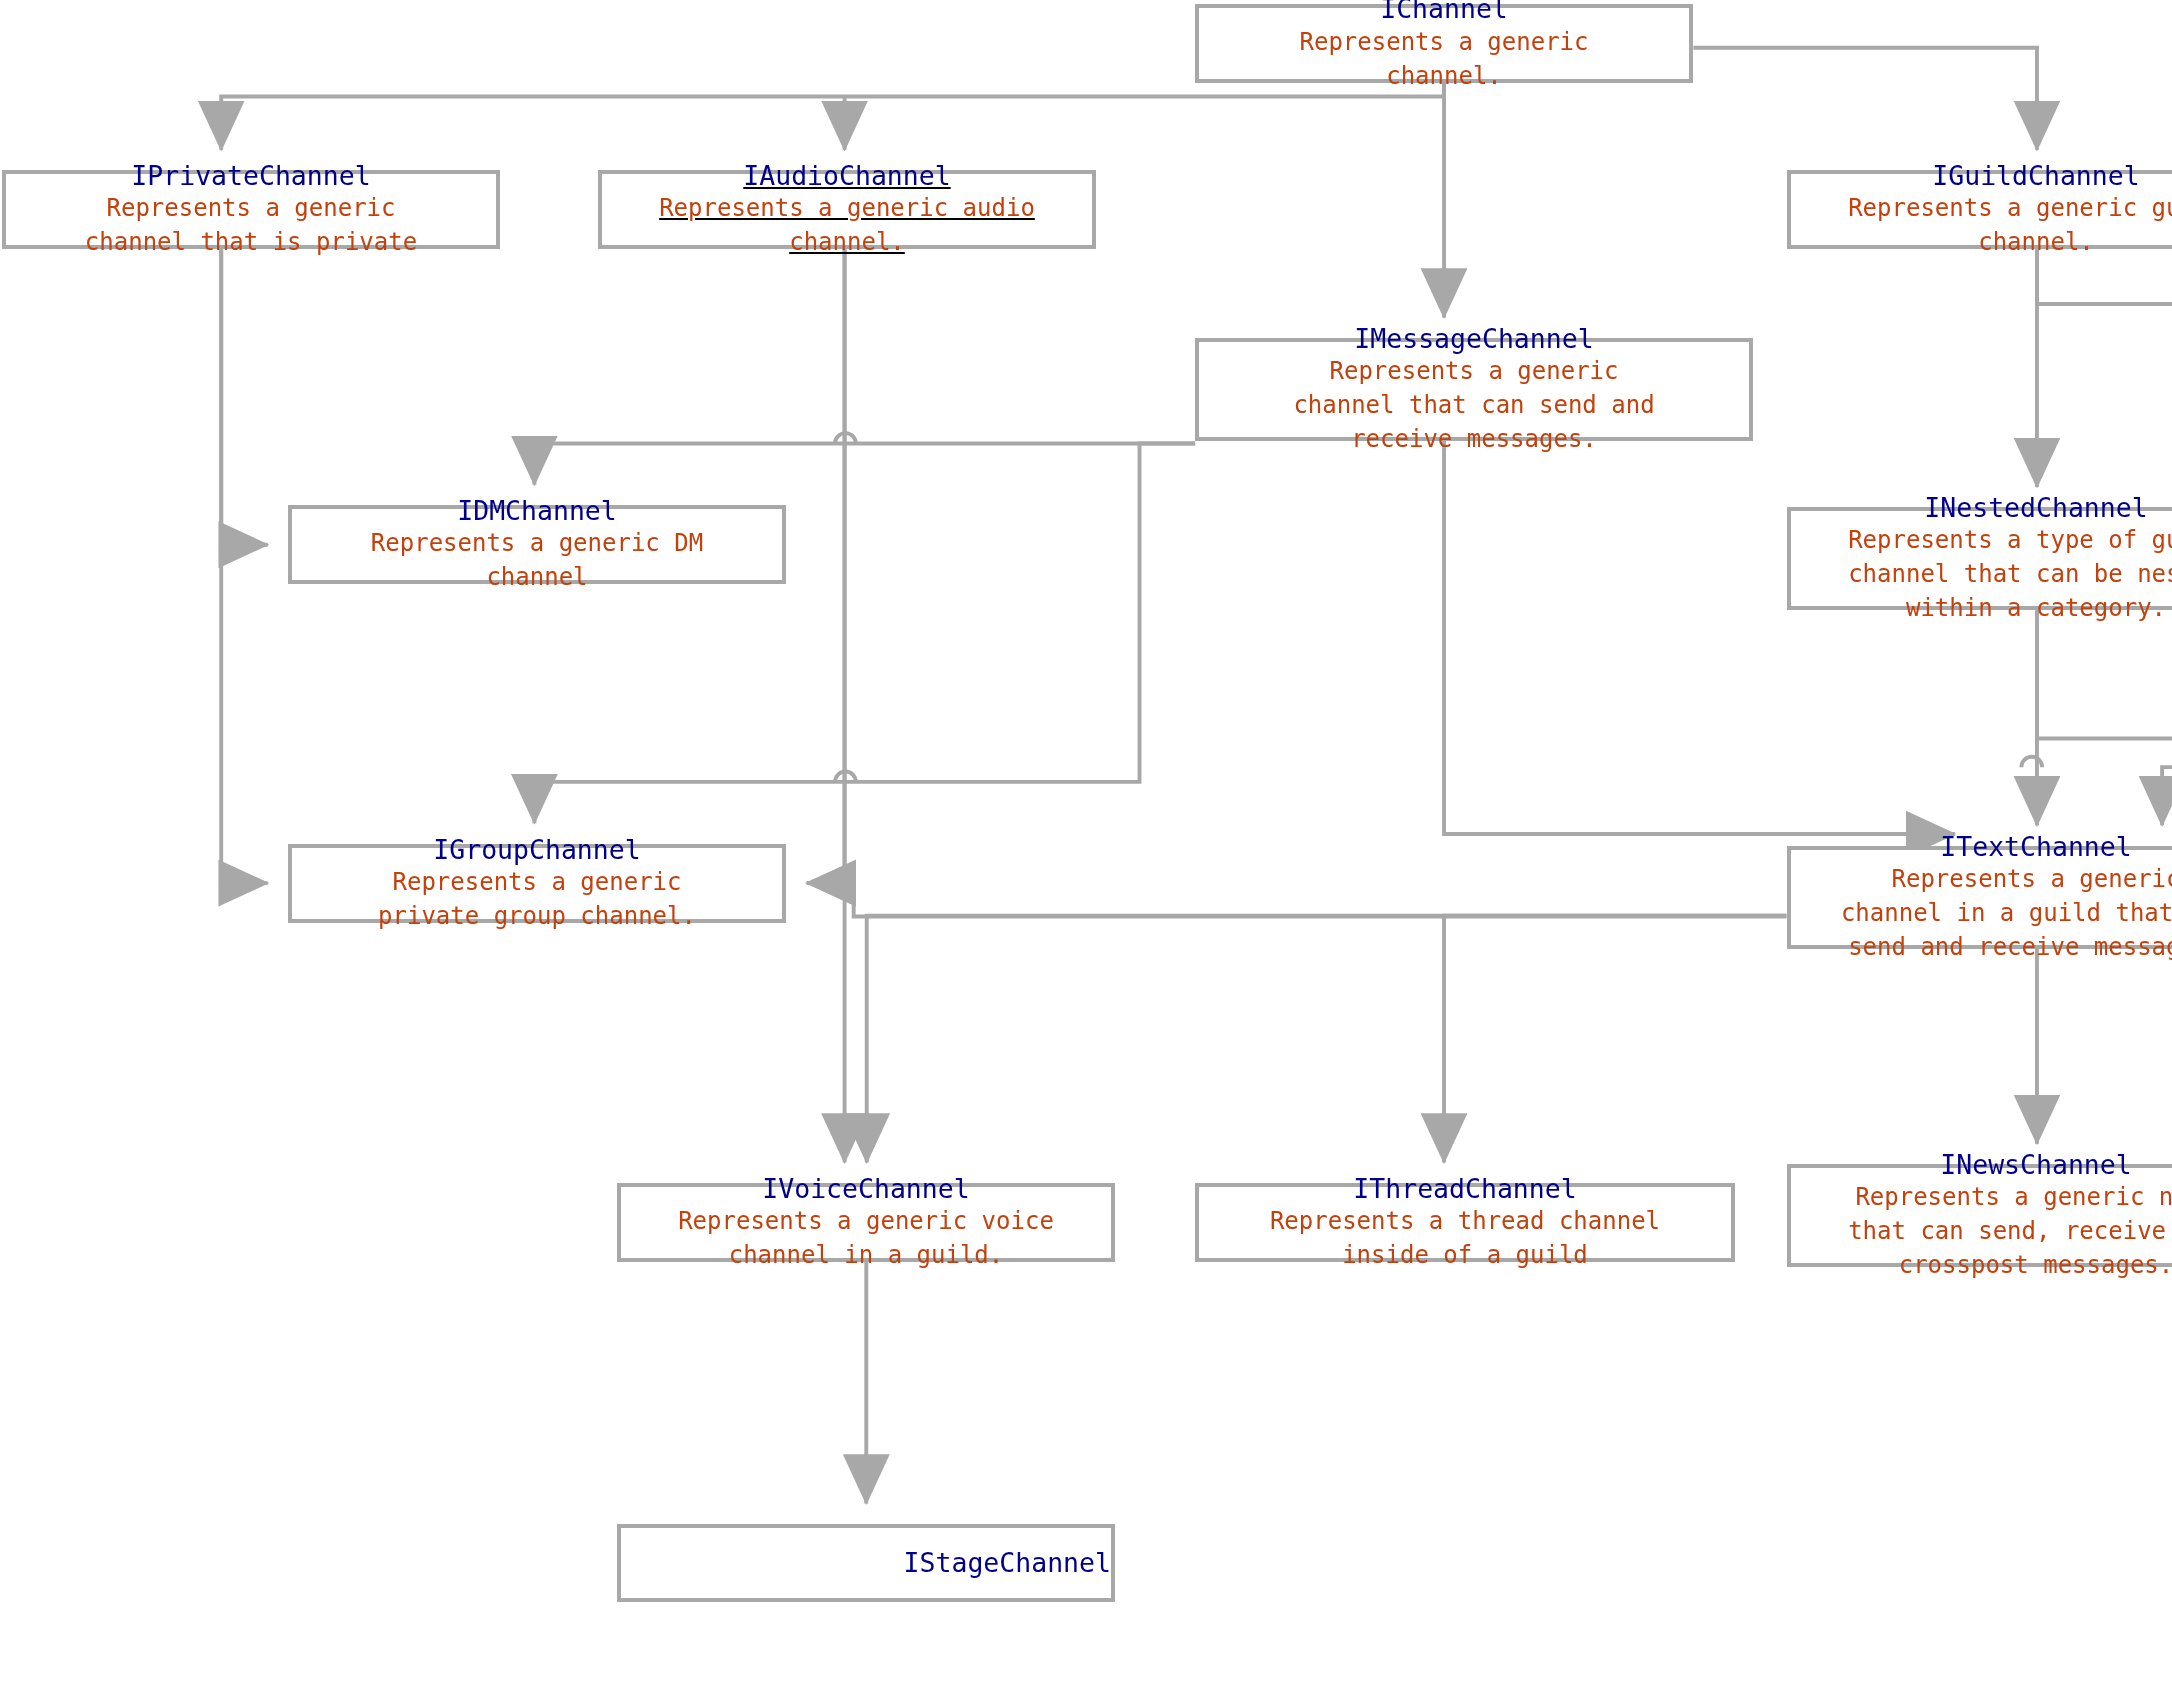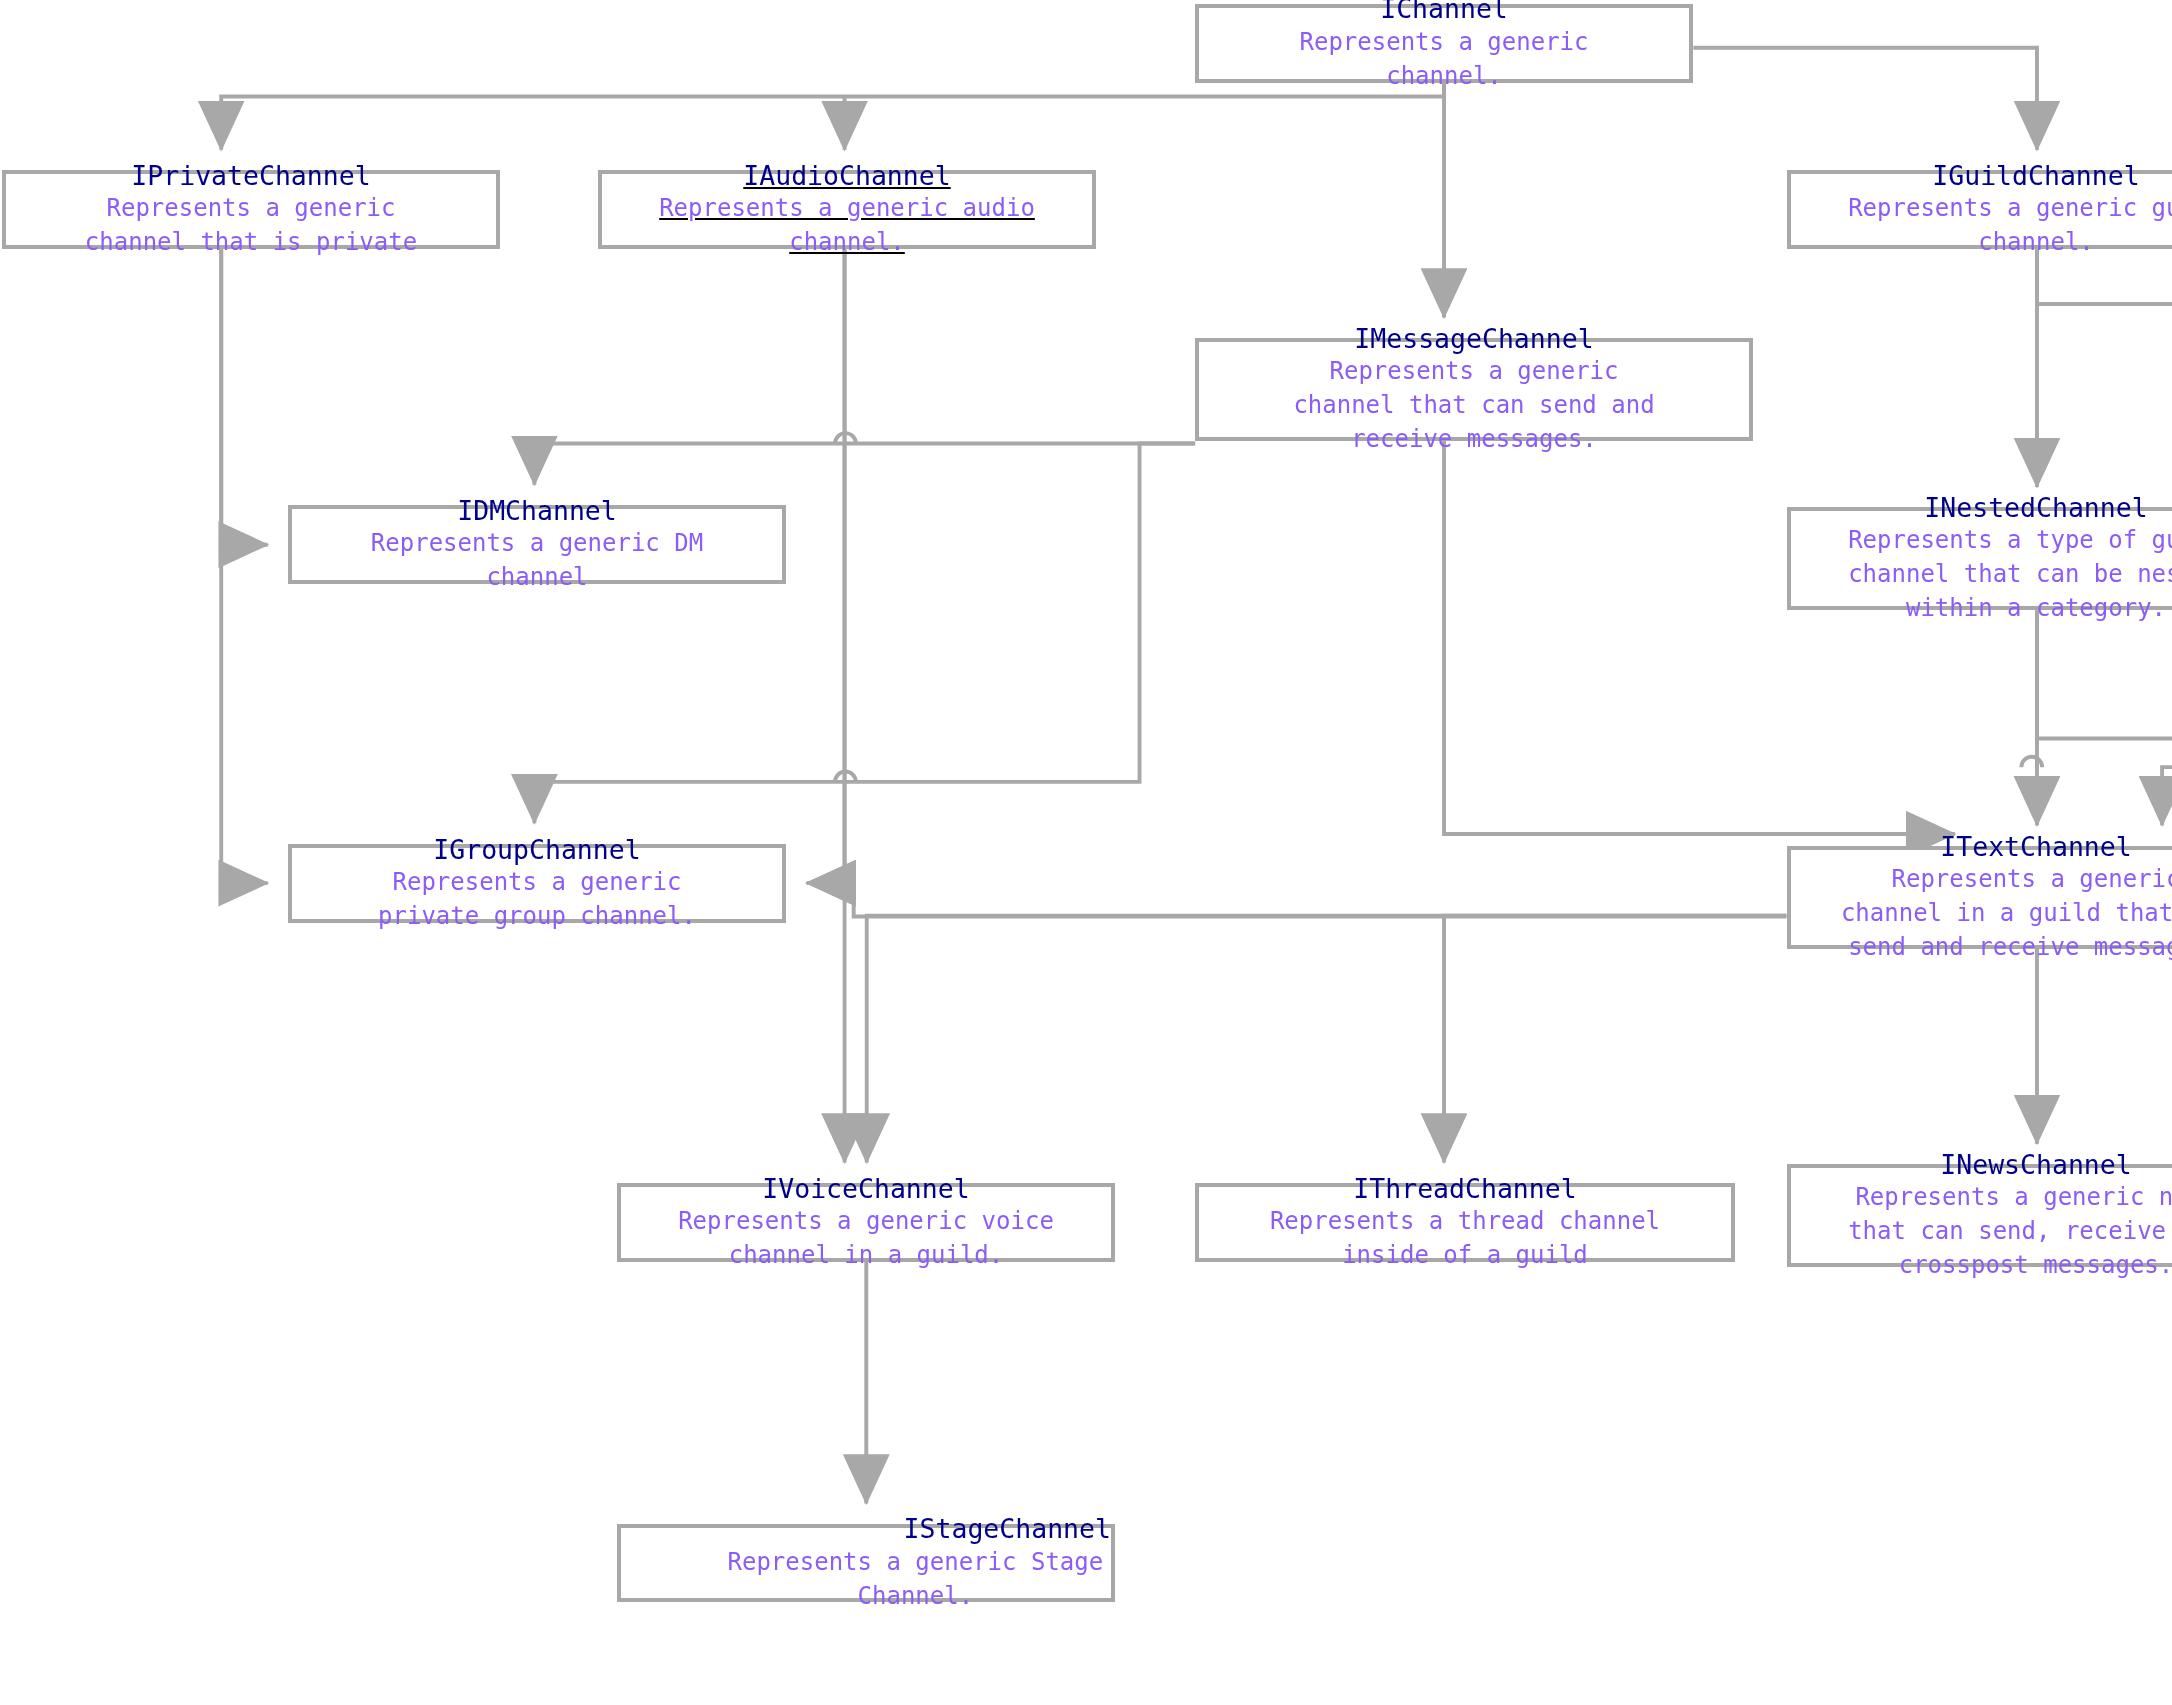--- a/index.html
+++ b/index.html
@@ -4,21 +4,21 @@
 <style>
   html,body{margin:0;padding:0;background:#ffffff;}
   #stage{position:relative;width:2862px;height:1705px;background:#ffffff;
          font-family:"DejaVu Sans Mono","Liberation Mono",monospace;overflow:hidden;}
   svg.edges{position:absolute;left:0;top:0;width:2862px;height:1705px;pointer-events:none;}
   .node{position:absolute;box-sizing:border-box;background:#ffffff;
         border:4.3px solid #a8a8a8;display:flex;flex-direction:column;
         align-items:center;justify-content:center;text-align:center;}
   .node .title{color:#00008b;font-size:26.5px;font-weight:400;line-height:1.18;
         letter-spacing:0px;white-space:nowrap;}
-  .node .desc{color:#8b5cf6;font-size:24px;font-weight:400;line-height:1.42;
+  .node .desc{color:#c2410c;font-size:24px;font-weight:400;line-height:1.42;
         padding:0 7.8px;}
   .node .desc span.l{display:block;white-space:nowrap;}
 </style>
 </head>
 <body>
 
 <div id="stage">
   <svg class="edges" viewBox="0 0 6588 3925" xmlns="http://www.w3.org/2000/svg">
     <defs>
       <marker id="ah" markerWidth="14" markerHeight="14" refX="12.6" refY="6" orient="auto" markerUnits="strokeWidth">
@@ -181,19 +181,15 @@
     <div class="title">INewsChannel</div>
     <div class="desc">
       <span class="l">Represents a generic news</span>
       <span class="l">that can send, receive and</span>
       <span class="l">crosspost messages.</span>
     </div>
   </div>
 
   <div class="node" style="left:617px;top:1524px;width:498px;height:78px;align-items:flex-end;">
     <div class="title">IStageChannel</div>
-    <div class="desc">
-      <span class="l">Represents a generic Stage</span>
-      <span class="l">Channel.</span>
-    </div>
   </div>
 </div>
 
 
 </body></html>

